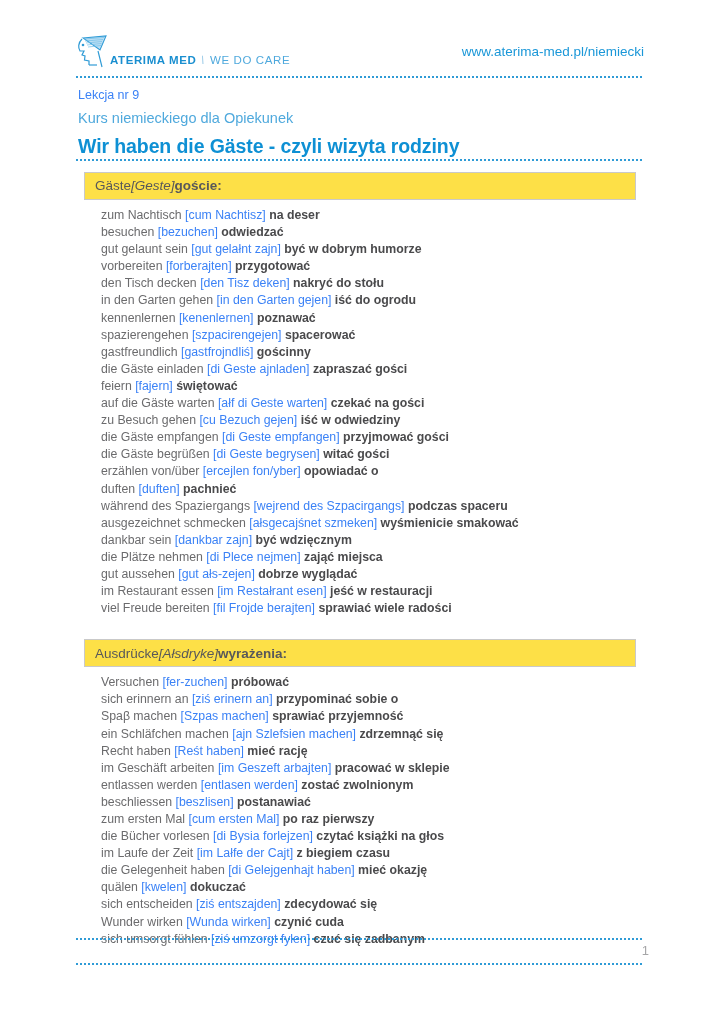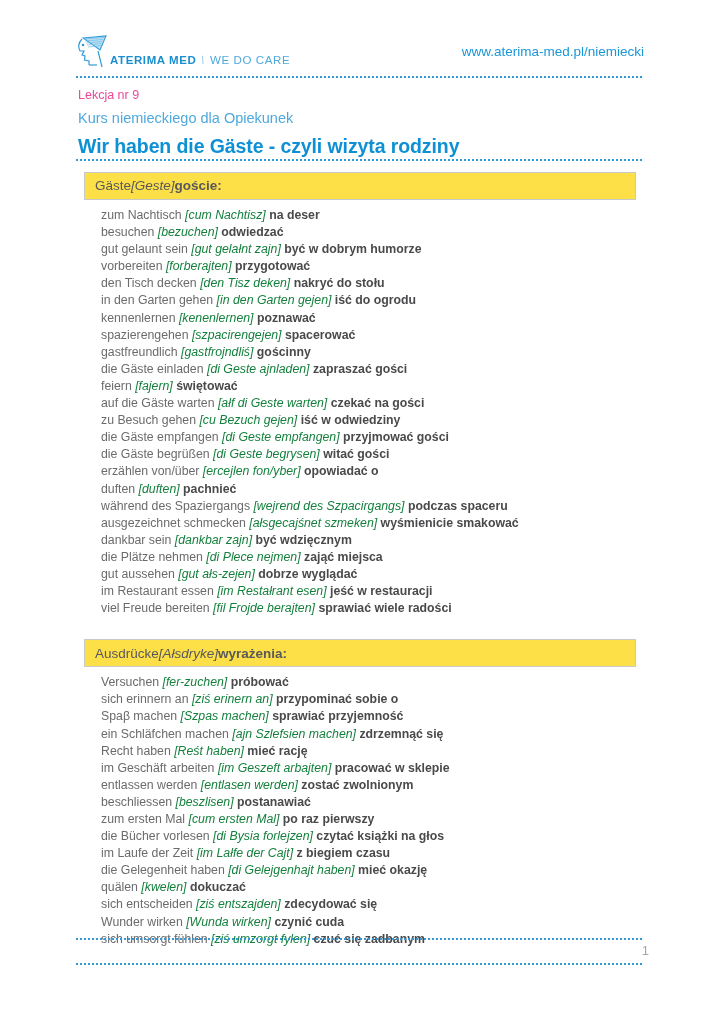--- a/index.html
+++ b/index.html
@@ -93,21 +93,21 @@
 
   
   .title-block {
     position: absolute;
     left: 78px;
     top: 86px;
     width: 566px;
   }
   .lesson-no {
     font-size: 12.5px;
-    color: #ec4899;
+    color: #3b82f6;
     line-height: 18px;
     margin-bottom: 4px;
   }
   .course-name {
     font-size: 14.5px;
     color: #4fa9dd;
     line-height: 20px;
   }
   .lesson-title {
     font-size: 19.5px;
@@ -149,21 +149,21 @@
     padding: 7px 0 0 17px;
     list-style: none;
   }
   .vocab-item {
     font-size: 12.3px;
     line-height: 17.1px;
     color: #58585a;
     white-space: nowrap;
   }
   .vocab-item .de { color: #6b6b6d; }
-  .vocab-item .ph { font-style: italic; color: #15803d; }
+  .vocab-item .ph { color: #3b82f6; }
   .vocab-item .pl { font-weight: bold; color: #4a4a4c; }
 
   
   .page-number {
     position: absolute;
     right: 76px;
     top: 942px;
     font-size: 13px;
     color: #a6a6a8;
     line-height: 18px;

